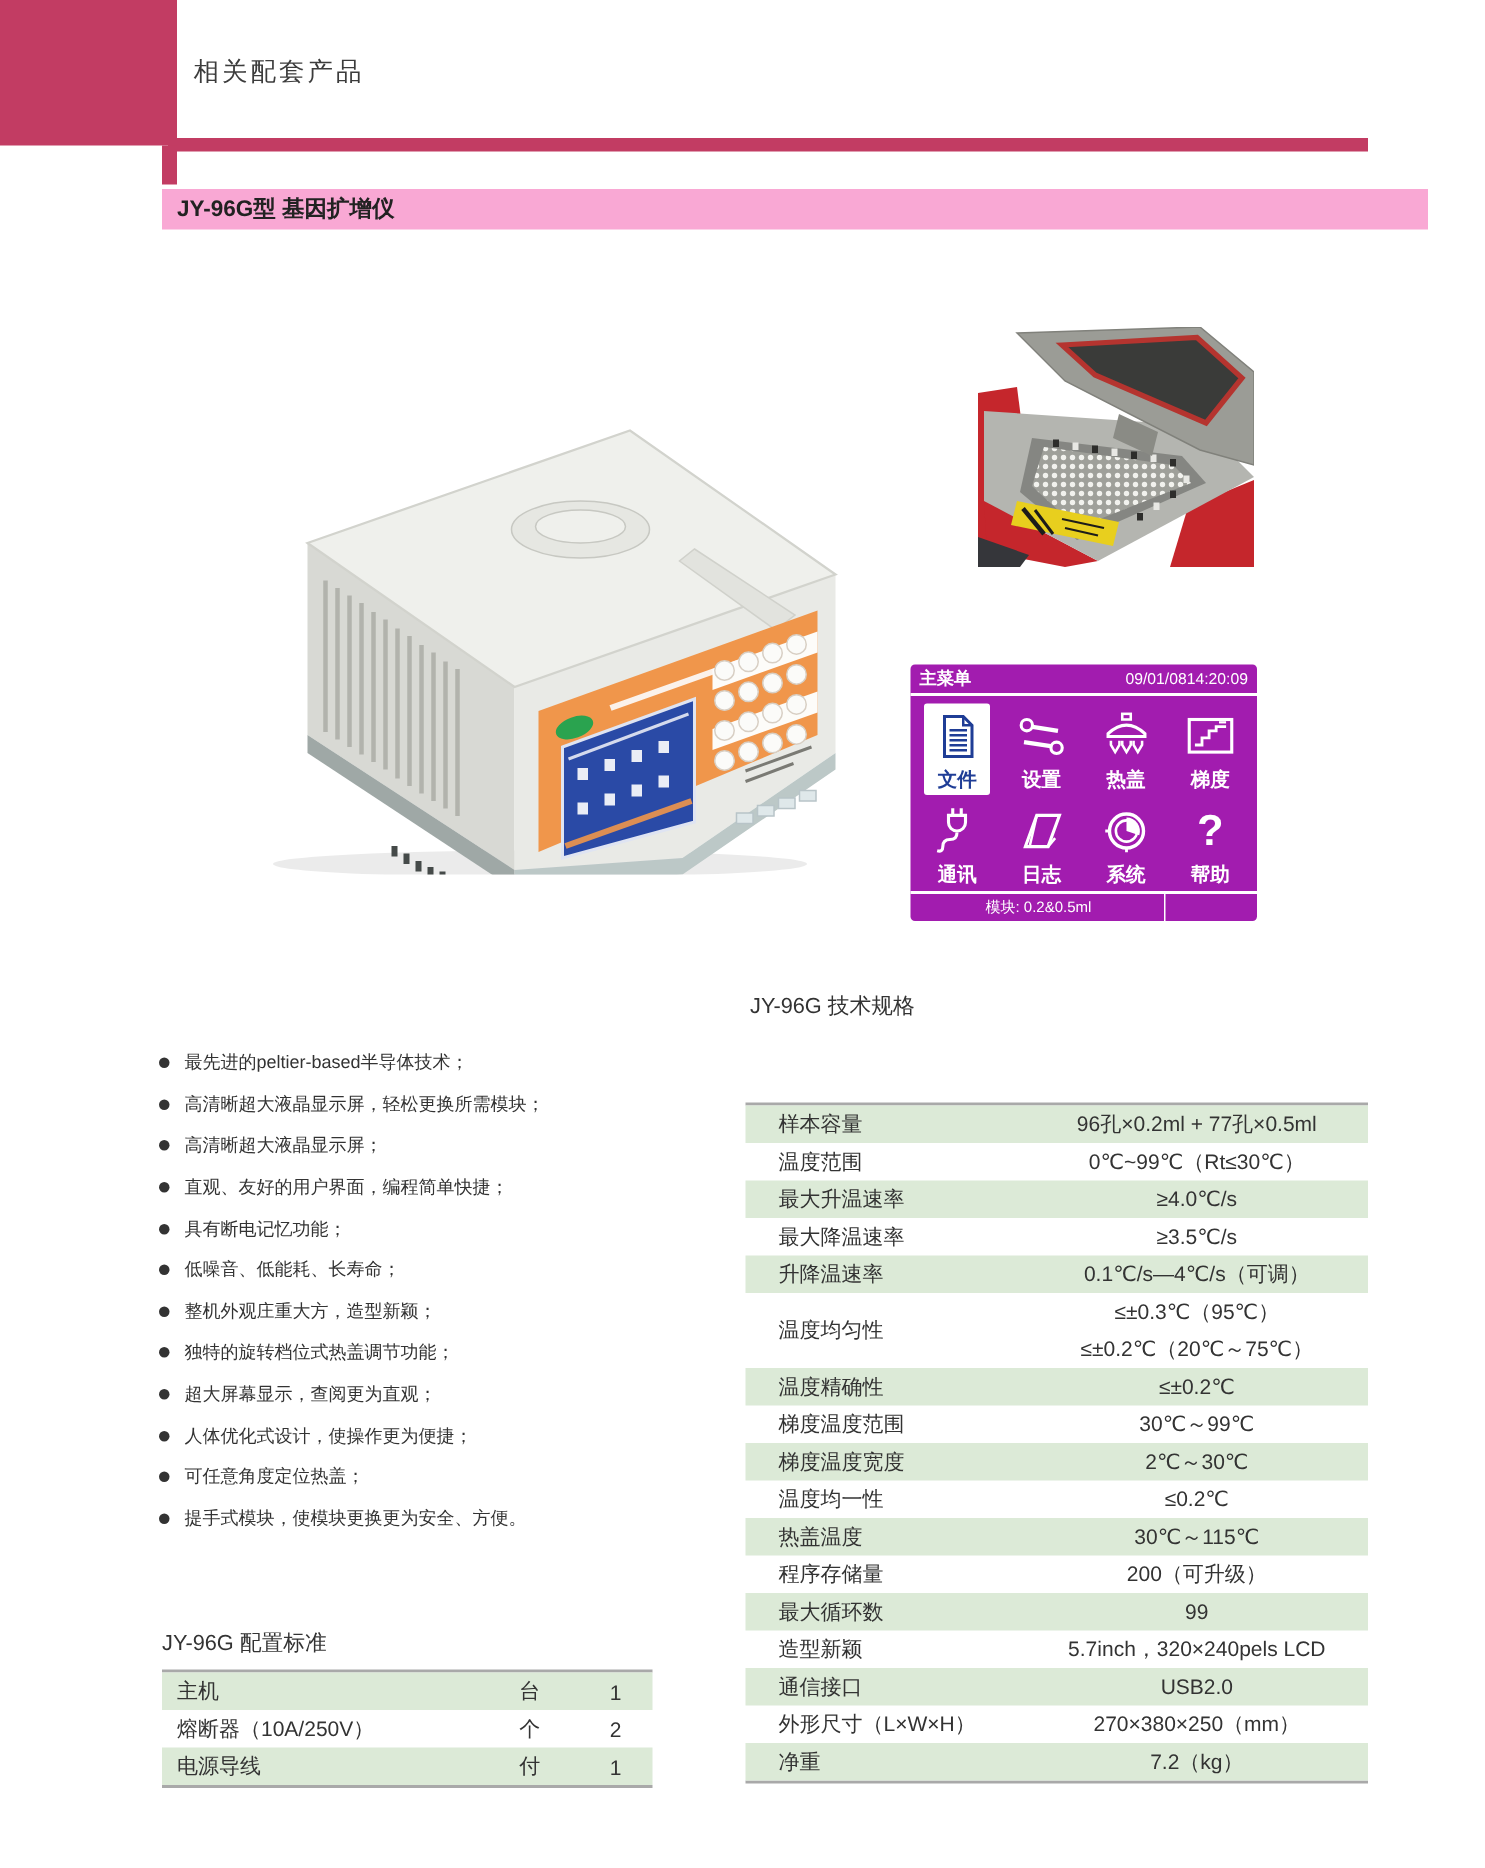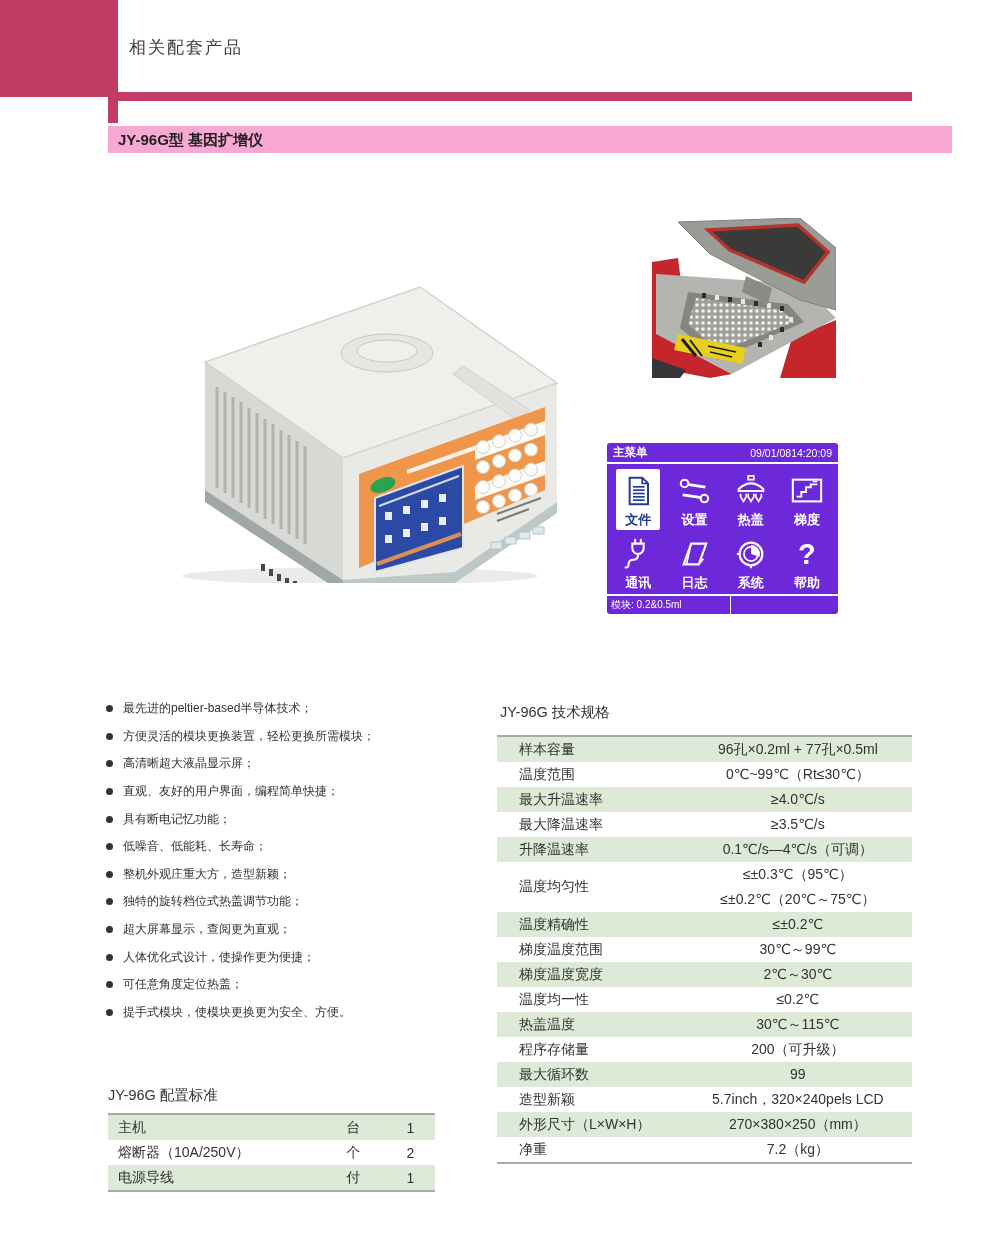--- a/index.html
+++ b/index.html
@@ -12,42 +12,42 @@
   .accent-bar{position:absolute;left:112px;top:92px;width:800px;height:9px;background:#c23c63;}
   .accent-tab{position:absolute;left:108px;top:97px;width:10px;height:26px;background:#c23c63;}
   .section-bar{position:absolute;left:108px;top:126px;width:844px;height:27px;background:#f9a8d4;}
   .section-bar .t{font-size:15px;font-weight:bold;line-height:27px;padding-left:10px;color:#222;}
 
   
   .device-photo{position:absolute;left:145px;top:250px;}
   .block-photo{position:absolute;left:652px;top:218px;}
 
   
-  .screen{position:absolute;left:607px;top:443px;width:231px;height:171px;background:#6d28d9;color:#fff;border-radius:3px;display:flex;flex-direction:column;}
+  .screen{position:absolute;left:607px;top:443px;width:231px;height:171px;background:#a21caf;color:#fff;border-radius:3px;display:flex;flex-direction:column;}
   .screen-top{height:21px;display:flex;align-items:center;justify-content:space-between;padding:0 6px;border-bottom:2px solid #fff;box-sizing:border-box;}
   .screen-top .mt{font-size:11.5px;font-weight:bold;}
   .screen-top .dt{font-size:10.5px;display:flex;gap:0;}
   .screen-grid{flex:1;display:flex;flex-wrap:wrap;padding:5px 3px 0 3px;box-sizing:border-box;}
   .cell{width:25%;display:flex;justify-content:center;align-items:flex-start;}
   .cellinner{display:flex;flex-direction:column;align-items:center;padding:3px 4px 1px 4px;border-radius:2px;}
   .cell .lbl{font-size:13px;font-weight:bold;margin-top:1px;white-space:nowrap;}
   .cell.selected .cellinner{background:#fff;}
   .cell.selected .lbl{color:#1f3d96;}
   .iconbox{width:36px;height:38px;display:flex;align-items:center;justify-content:center;}
   .qmark{font-size:29px;font-weight:bold;line-height:34px;}
   .screen-status{height:18px;border-top:2px solid #fff;display:flex;align-items:center;}
-  .screen-status .sbox{width:124px;border-right:1.5px solid #fff;height:100%;display:flex;align-items:center;padding-left:4px;box-sizing:border-box;font-size:10px;}
+  .screen-status .sbox{width:124px;border-right:1.5px solid #fff;height:100%;display:flex;align-items:center;padding-left:4px;box-sizing:border-box;font-size:10px;margin-left:46px;}
 
   
   .features{position:absolute;left:106px;top:695px;width:392px;}
   .feat{height:27.6px;display:flex;align-items:center;font-size:12px;color:#333;}
   .dot{width:7px;height:7px;border-radius:50%;background:#333;margin-right:10px;flex:0 0 auto;}
 
   
-  .specs-title{position:absolute;left:500px;top:703px;font-size:14.5px;color:#333;}
+  .specs-title{position:absolute;left:500px;top:661px;font-size:14.5px;color:#333;}
   .specs{position:absolute;left:497px;top:735px;width:415px;border-top:2px solid #a9a9a9;border-bottom:2px solid #a9a9a9;}
   .spec-row{display:flex;min-height:25px;font-size:14px;}
   .spec-row:nth-child(odd){background:#dcead7;}
   .spec-row .sl{width:45%;display:flex;align-items:center;padding-left:22px;box-sizing:border-box;}
   .spec-row .sv{width:55%;display:flex;flex-direction:column;justify-content:center;text-align:center;}
   .spec-row .sv span{display:block;line-height:25px;}
   .spec-row.tall{min-height:50px;}
 
   
   .config-title{position:absolute;left:108px;top:1086px;font-size:14.5px;color:#333;}
@@ -335,21 +335,21 @@
   </div>
 
   <div class="features">
   <div class="feat">
     <span class="dot"></span>
     <span>最先进的peltier-based半导体技术；</span>
   </div>
 
   <div class="feat">
     <span class="dot"></span>
-    <span>方便灵活的模块更换装置，轻松更换所需模块；</span>
+    <span>高清晰超大液晶显示屏，轻松更换所需模块；</span>
   </div>
 
   <div class="feat">
     <span class="dot"></span>
     <span>高清晰超大液晶显示屏；</span>
   </div>
 
   <div class="feat">
     <span class="dot"></span>
     <span>直观、友好的用户界面，编程简单快捷；</span>
@@ -504,20 +504,27 @@
   </div>
 
   <div class="spec-row">
     <span class="sl">造型新颖</span>
     <span class="sv">
       <span>5.7inch，320×240pels LCD</span>
       <span></span>
     </span>
   </div>
 
+  <div class="spec-row">
+    <span class="sl">通信接口</span>
+    <span class="sv">
+      <span>USB2.0</span>
+      <span></span>
+    </span>
+  </div>
 
   <div class="spec-row">
     <span class="sl">外形尺寸（L×W×H）</span>
     <span class="sv">
       <span>270×380×250（mm）</span>
       <span></span>
     </span>
   </div>
 
   <div class="spec-row">

